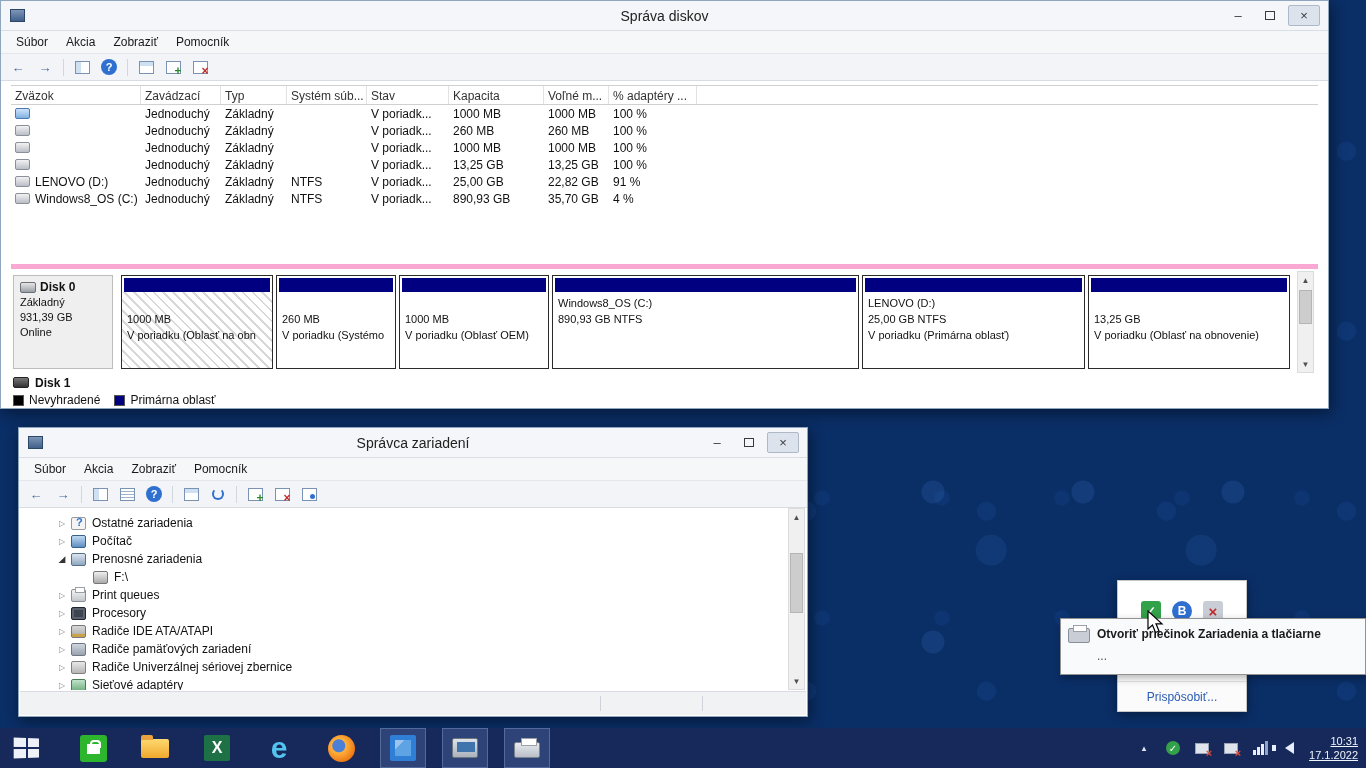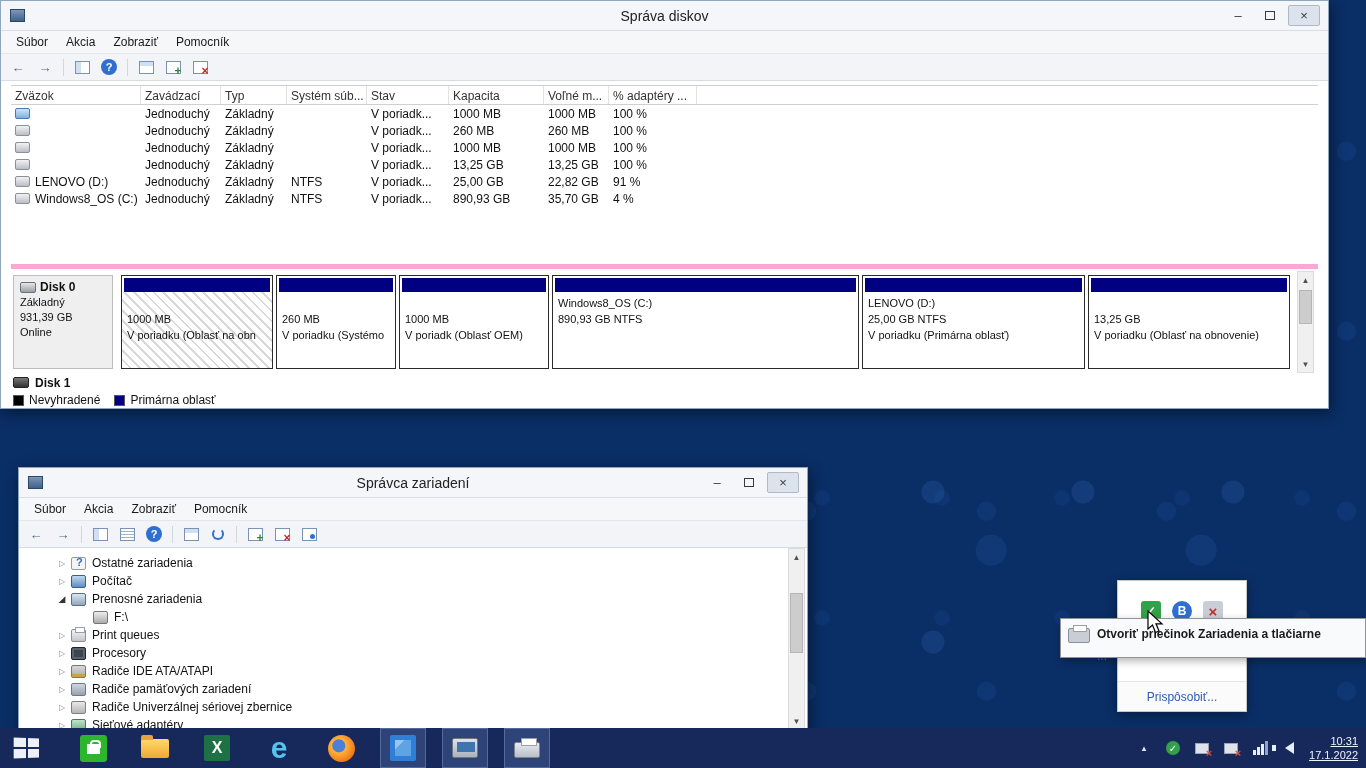--- a/index.html
+++ b/index.html
@@ -65,21 +65,21 @@
   #gscroll { right:4px; top:2px; height:102px; }
   #gscroll .vs-thumb { height:34px; margin-top:2px; }
   #gscroll .vs-arrow:last-child { margin-top:auto; }
   .disk1row { position:absolute; left:12px; top:373px; height:17px; display:flex; align-items:center; gap:6px; font-weight:bold; }
   .legend { position:absolute; left:12px; top:391px; height:16px; display:flex; align-items:center; gap:14px; }
   .leg-item { display:flex; align-items:center; gap:5px; }
   .leg-sq { width:11px; height:11px; border:1px solid #555; }
   .leg-sq.black { background:#000; } .leg-sq.navy { background:#000080; }
 
   
-  #devmgr { left:18px; top:427px; width:790px; height:290px; z-index:20;margin-top:40px; }
+  #devmgr { left:18px; top:427px; width:790px; height:290px; z-index:20; }
   .tree { position:absolute; left:2px; right:19px; top:80px; height:182px; background:#fff; overflow:hidden; padding-top:6px; }
   .tnode { display:flex; align-items:center; height:18px; padding-left:34px; }
   .tnode.child { padding-left:70px; }
   .arrow { width:14px; color:#8a8a8a; font-size:8px; text-align:center; flex:none; }
   .arrow.exp { color:#333; font-size:9px; }
   .tico { width:15px; height:13px; margin:0 6px 0 2px; border-radius:2px; flex:none; position:relative; }
   .ti-question { background:#f4f4f4; border:1px solid #999; } .ti-question::after{content:"?";position:absolute;left:4px;top:-2px;color:#2a6fd4;font-size:11px;font-weight:bold;}
   .ti-computer { background:linear-gradient(#bfd9f2,#5e8fc0); border:1px solid #3a5f8a; }
   .ti-portable { background:linear-gradient(#dce6f0,#8fa6bd); border:1px solid #55708c; }
   .ti-drive { background:linear-gradient(#eee,#aaa); border:1px solid #777; }
@@ -98,21 +98,21 @@
 
   
   #flyout { position:absolute; left:1117px; top:580px; width:130px; height:132px; background:#fff; border:1px solid #c6c6c6; box-shadow:0 3px 10px rgba(0,0,0,.35); z-index:30; }
   .fly-icons { display:flex; justify-content:center; gap:11px; margin-top:20px; }
   .fico { width:20px; height:20px; border-radius:3px; display:flex; align-items:center; justify-content:center; color:#fff; font-size:12px; font-weight:bold; }
   .fi-green { background:#33a04a; } .fi-green::after{content:"✓";}
   .fi-blue { background:#2f6fd0; border-radius:50%; } .fi-blue::after{content:"ᗷ";content:"B";}
   .fi-red { background:#c9ced6; position:relative; } .fi-red::after{content:"×";color:#c02b2b;font-size:15px;}
   .fly-footer { position:absolute; left:0; right:0; bottom:0; height:30px; border-top:1px solid #e4e4e4; background:#fbfbfb; display:flex; align-items:center; justify-content:center; }
   .fly-link { color:#2a5db0; }
-  #tooltip { position:absolute; left:1060px; top:618px; width:306px; height:40px; background:#f9fafb; border:1px solid #929292; box-shadow:2px 3px 8px rgba(0,0,0,.3); z-index:40; display:flex; }
+  #tooltip { position:absolute; left:1060px; top:618px; width:306px; height:57px; background:#f9fafb; border:1px solid #929292; box-shadow:2px 3px 8px rgba(0,0,0,.3); z-index:40; display:flex; }
   .tt-icon-col { width:36px; display:flex; justify-content:center; padding-top:9px; }
   .tt-printer { width:22px; height:15px; background:#c9ced6; border:1px solid #8a9099; border-radius:2px; position:relative; }
   .tt-printer::before { content:""; position:absolute; left:4px; top:-4px; width:12px; height:5px; background:#fff; border:1px solid #9aa0a6; }
   .tt-text { padding-top:8px; }
   .tt-title { font-weight:bold; font-size:12px; color:#1a1a1a; }
   .tt-more { margin-top:8px; color:#555; }
 
   
   #cursor { position:absolute; left:1145px; top:610px; z-index:100; }
 
@@ -314,21 +314,21 @@
             <div class="pl"></div>
             <div class="pl">260 MB</div>
             <div class="pl">V poriadku (Systémo</div>
           </div>
         </div>
         <div class="part pw2">
           <div class="part-top"></div>
           <div class="part-body">
             <div class="pl"></div>
             <div class="pl">1000 MB</div>
-            <div class="pl">V poriadk (Oblasť OEM)</div>
+            <div class="pl">V poriadku (Oblasť OEM)</div>
           </div>
         </div>
         <div class="part pw3">
           <div class="part-top"></div>
           <div class="part-body">
             <div class="pl">Windows8_OS  (C:)</div>
             <div class="pl">890,93 GB NTFS</div>
           </div>
         </div>
         <div class="part pw4">

